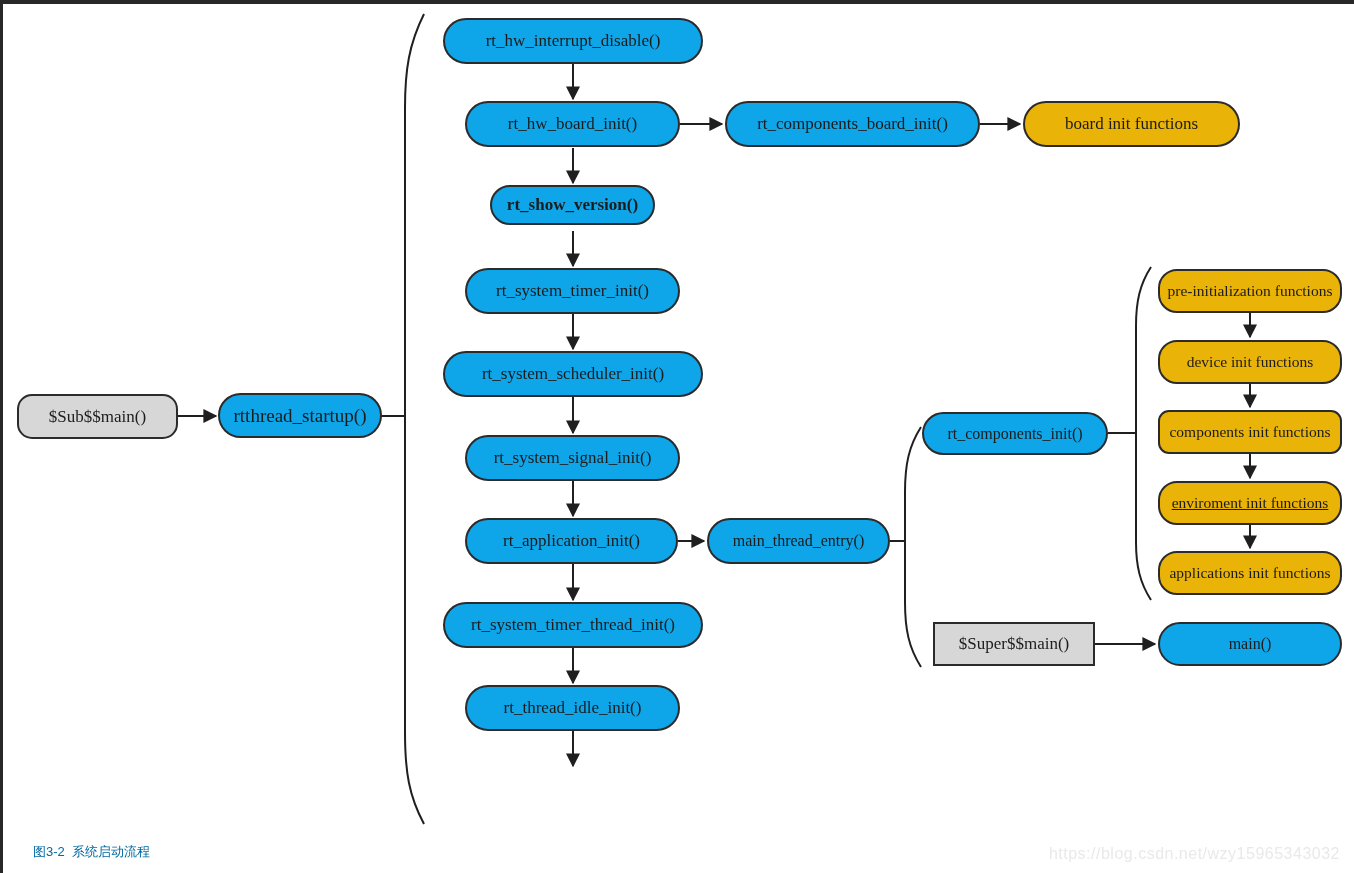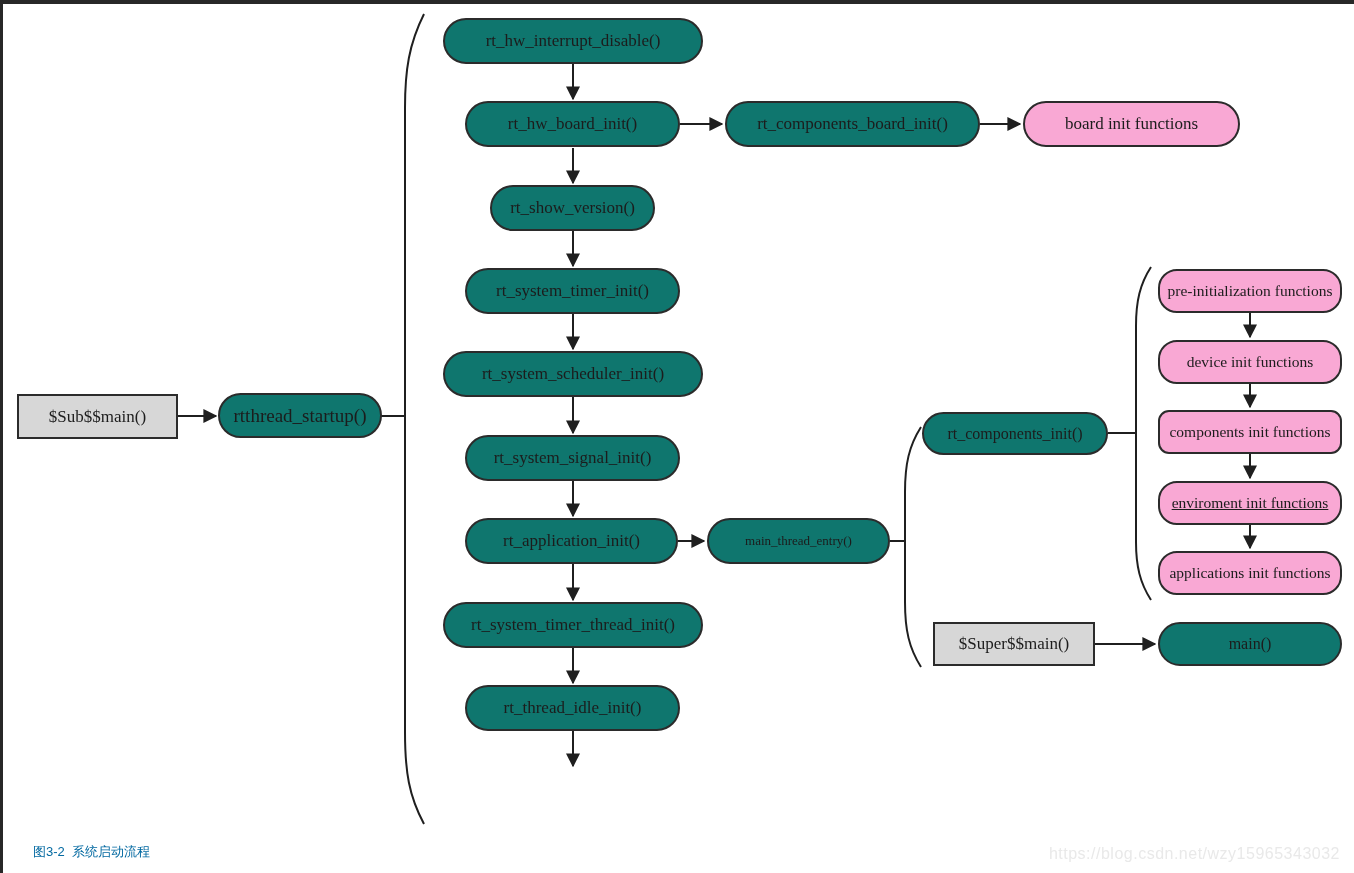--- a/index.html
+++ b/index.html
@@ -13,28 +13,28 @@
   .frame-top{position:absolute;left:0;top:0;width:1354px;height:4px;background:#282828;}
   .frame-left{position:absolute;left:0;top:0;width:3px;height:873px;background:#282828;}
   svg.links{position:absolute;left:0;top:0;width:1354px;height:873px;pointer-events:none;}
   .link{stroke:#1f1f1f;stroke-width:2;fill:none;}
   .node{
     position:absolute;
     box-sizing:border-box;
     display:flex;align-items:center;justify-content:center;
     text-align:center;
     border:2px solid #2b2b2b;
-    background:#0f766e;
+    background:#0ea5e9;
     color:#1c1c1c;
     font-size:17px;
     line-height:1.25;
     border-radius:23px;
     padding:0 6px;
   }
-  .node.gray{background:#f9a8d4;}
+  .node.gray{background:#eab308;}
   .node.rect{border-radius:0;background:#d7d7d7;}
   .node.small{font-size:15.5px;border-radius:19px;}
   .node.mid{font-size:16px;}
   .caption{
     position:absolute;left:33px;top:843px;
     font-family:"Liberation Sans","DejaVu Sans",sans-serif;
     font-size:13px;color:#0369a1;white-space:pre;
   }
   .watermark{
     position:absolute;right:14px;top:845px;
@@ -87,33 +87,33 @@
       <path class="link" d="M1108,433 L1136,433"></path>
     </g>
 
     <g>
       <path class="link" d="M424,14 C409,44 405,70 405,108 L405,732 C405,772 409,796 424,824"></path>
       <path class="link" d="M921,427 C909,446 905,464 905,492 L905,602 C905,630 909,648 921,667"></path>
       <path class="link" d="M1151,267 C1140,284 1136,301 1136,326 L1136,542 C1136,566 1140,583 1151,600"></path>
     </g>
   </svg>
 
-  <div class="node rect" style="left:17px;top:394px;width:161px;height:45px;">$Sub$$main()</div>
+  <div class="node rect" style="left:17px;top:394px;width:161px;height:45px;border-radius:15px;">$Sub$$main()</div>
   <div class="node" style="left:218px;top:393px;width:164px;height:45px;font-size:19px;">rtthread_startup()</div>
 
   <div class="node" style="left:443px;top:18px;width:260px;height:46px;">rt_hw_interrupt_disable()</div>
   <div class="node" style="left:465px;top:101px;width:215px;height:46px;">rt_hw_board_init()</div>
   <div class="node" style="left:725px;top:101px;width:255px;height:46px;">rt_components_board_init()</div>
   <div class="node gray" style="left:1023px;top:101px;width:217px;height:46px;">board init functions</div>
-  <div class="node" style="left:490px;top:185px;width:165px;height:46px;">rt_show_version()</div>
+  <div class="node" style="left:490px;top:185px;width:165px;height:40px;font-weight:bold;">rt_show_version()</div>
   <div class="node" style="left:465px;top:268px;width:215px;height:46px;">rt_system_timer_init()</div>
   <div class="node" style="left:465px;top:435px;width:215px;height:46px;">rt_system_signal_init()</div>
   <div class="node" style="left:443px;top:351px;width:260px;height:46px;">rt_system_scheduler_init()</div>
   <div class="node" style="left:465px;top:518px;width:213px;height:46px;">rt_application_init()</div>
-  <div class="node" style="left:707px;top:518px;width:183px;height:46px;font-size:13px;">main_thread_entry()</div>
+  <div class="node" style="left:707px;top:518px;width:183px;height:46px;font-size:16px;">main_thread_entry()</div>
   <div class="node" style="left:443px;top:602px;width:260px;height:46px;text-align:right;">rt_system_timer_thread_init()</div>
   <div class="node" style="left:465px;top:685px;width:215px;height:46px;">rt_thread_idle_init()</div>
 
   <div class="node mid" style="left:922px;top:412px;width:186px;height:43px;">rt_components_init()</div>
 
   <div class="node gray small" style="left:1158px;top:269px;width:184px;height:44px;">pre-initialization functions</div>
   <div class="node gray small" style="left:1158px;top:340px;width:184px;height:44px;">device init functions</div>
   <div class="node gray small" style="left:1158px;top:410px;width:184px;height:44px;border-radius:11px;">components init functions</div>
   <div class="node gray small" style="left:1158px;top:481px;width:184px;height:44px;text-decoration:underline;">enviroment init functions</div>
   <div class="node gray small" style="left:1158px;top:551px;width:184px;height:44px;">applications init functions</div>

